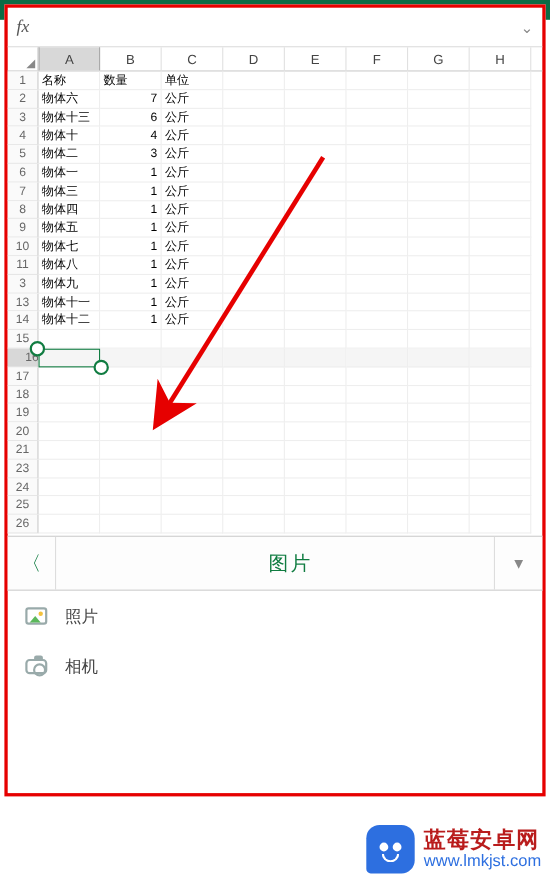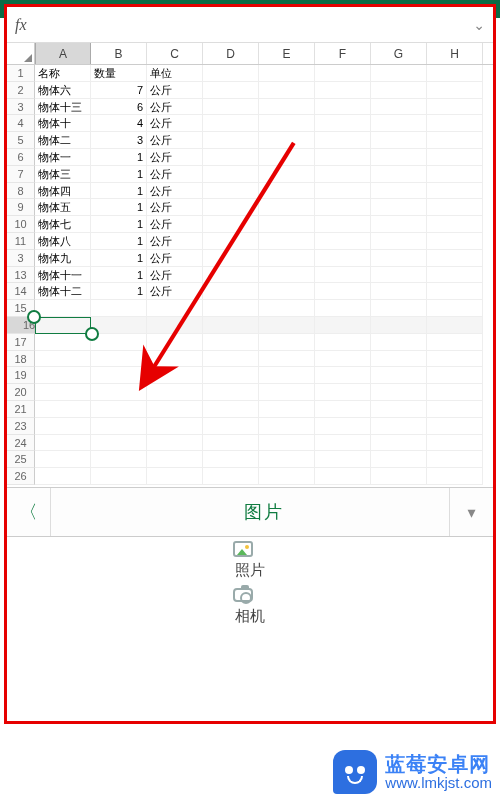--- a/index.html
+++ b/index.html
@@ -55,21 +55,21 @@
   .ribbon {
     position:absolute; left:0; right:0; top:480px; height:50px;
     border-top:1px solid #ccc; border-bottom:1px solid #ccc;
     display:flex; align-items:center; background:#fdfdfd;
   }
   .rib-back { width:44px; text-align:center; color:#107c41; font-size:18px; border-right:1px solid #ddd; height:100%; display:flex; align-items:center; justify-content:center; }
   .rib-title { flex:1; text-align:center; padding-left:28px; color:#107c41; font-size:18px; letter-spacing:2px; }
   .rib-more { width:44px; text-align:center; color:#888; height:100%; display:flex; align-items:center; justify-content:center; border-left:1px solid #ddd; }
 
   .menu { position:absolute; left:0; right:0; top:530px; }
-  .mitem { display:flex; align-items:center; height:46px; padding:0 14px; font-size:15px; color:#444;flex-direction:column; }
+  .mitem { display:flex; align-items:center; height:46px; padding:0 14px; font-size:15px; color:#444; }
   .mitem .icn { width:24px; height:24px; margin-right:14px; display:flex; align-items:center; justify-content:center; }
 
   
   .icn-photo { border:2px solid #9aa; border-radius:3px; position:relative; width:20px; height:16px; }
   .icn-photo::before { content:""; position:absolute; left:2px; top:6px; width:0; height:0;
     border-left:5px solid transparent; border-right:5px solid transparent; border-bottom:6px solid #5bb85b; }
   .icn-photo::after { content:""; position:absolute; right:2px; top:2px; width:4px; height:4px; border-radius:50%; background:#f3c23d; }
   .icn-camera { border:2px solid #9aa; border-radius:4px; width:20px; height:14px; position:relative; }
   .icn-camera::before { content:""; position:absolute; left:6px; top:-5px; width:8px; height:5px; background:#9aa; border-radius:2px 2px 0 0; }
   .icn-camera::after { content:""; position:absolute; left:5px; top:2px; width:8px; height:8px; border:2px solid #9aa; border-radius:50%; }
@@ -82,21 +82,21 @@
   .wm-badge { width:44px; height:44px; background:#2d6fe0; border-radius:12px 12px 12px 4px; position:relative; }
   .wm-badge::before, .wm-badge::after { content:""; position:absolute; background:#fff; border-radius:50%; }
   .wm-badge::before { width:8px; height:8px; left:12px; top:16px; }
   .wm-badge::after { width:8px; height:8px; right:12px; top:16px; }
   .wm-badge .mouth { position:absolute; left:14px; top:26px; width:16px; height:8px; border:2px solid #fff; border-top:none; border-radius:0 0 10px 10px; }
   .wm-badge .ant { position:absolute; left:14px; top:-6px; width:16px; height:10px; }
   .wm-badge .ant::before, .wm-badge .ant::after { content:""; position:absolute; width:6px; height:6px; background:#fff; border-radius:50%; }
   .wm-badge .ant::before { left:-2px; top:0; }
   .wm-badge .ant::after { right:-2px; top:0; }
   .wm-text { display:flex; flex-direction:column; line-height:1.1; }
-  .wm-text .t1 { font-size:20px; font-weight:700; color:#3b82f6; letter-spacing:1px; }
+  .wm-text .t1 { font-size:20px; font-weight:700; color:#b91c1c; letter-spacing:1px; }
   .wm-text .t2 { font-size:15px; color:#2d6fe0; }
 </style>
 </head>
 <body>
 
 <div class="topgrad-behind"></div>
 
 <div class="outer">
 
   <div class="fbar">

